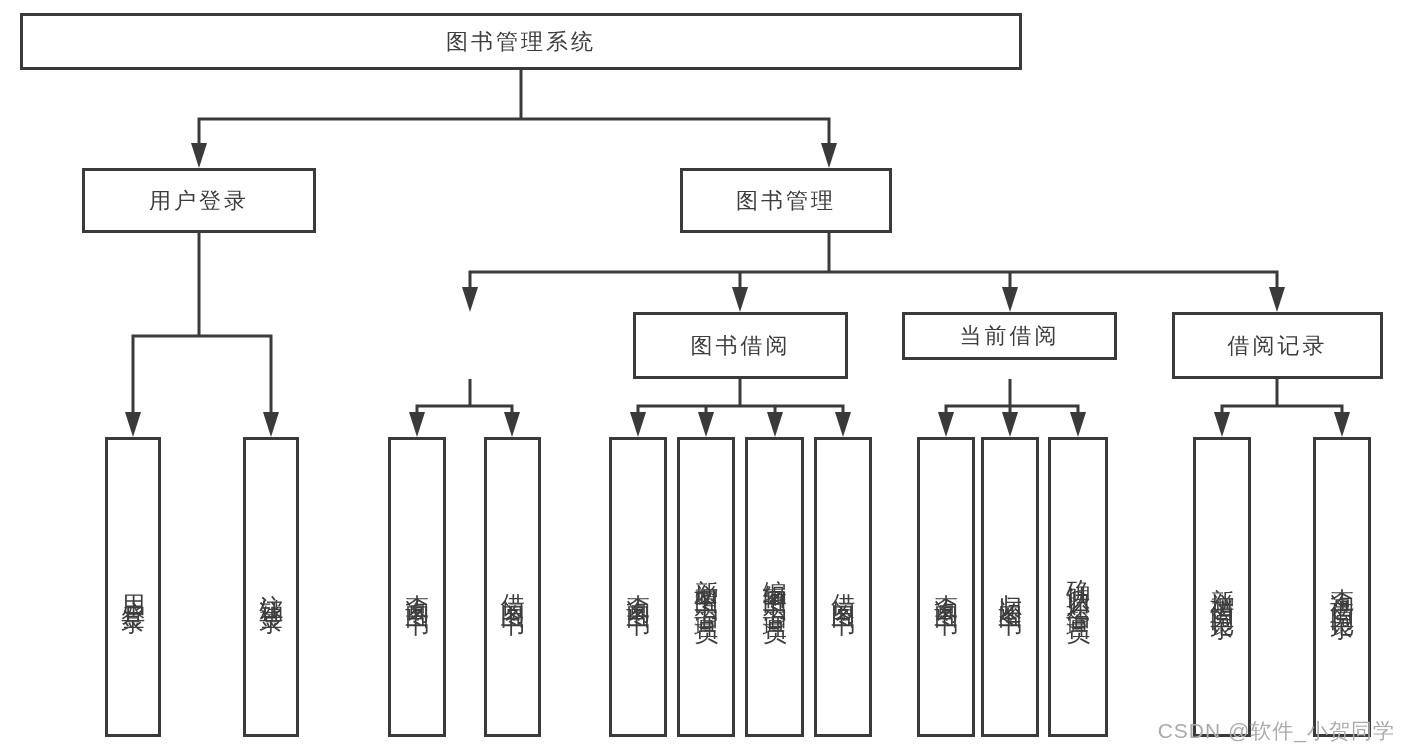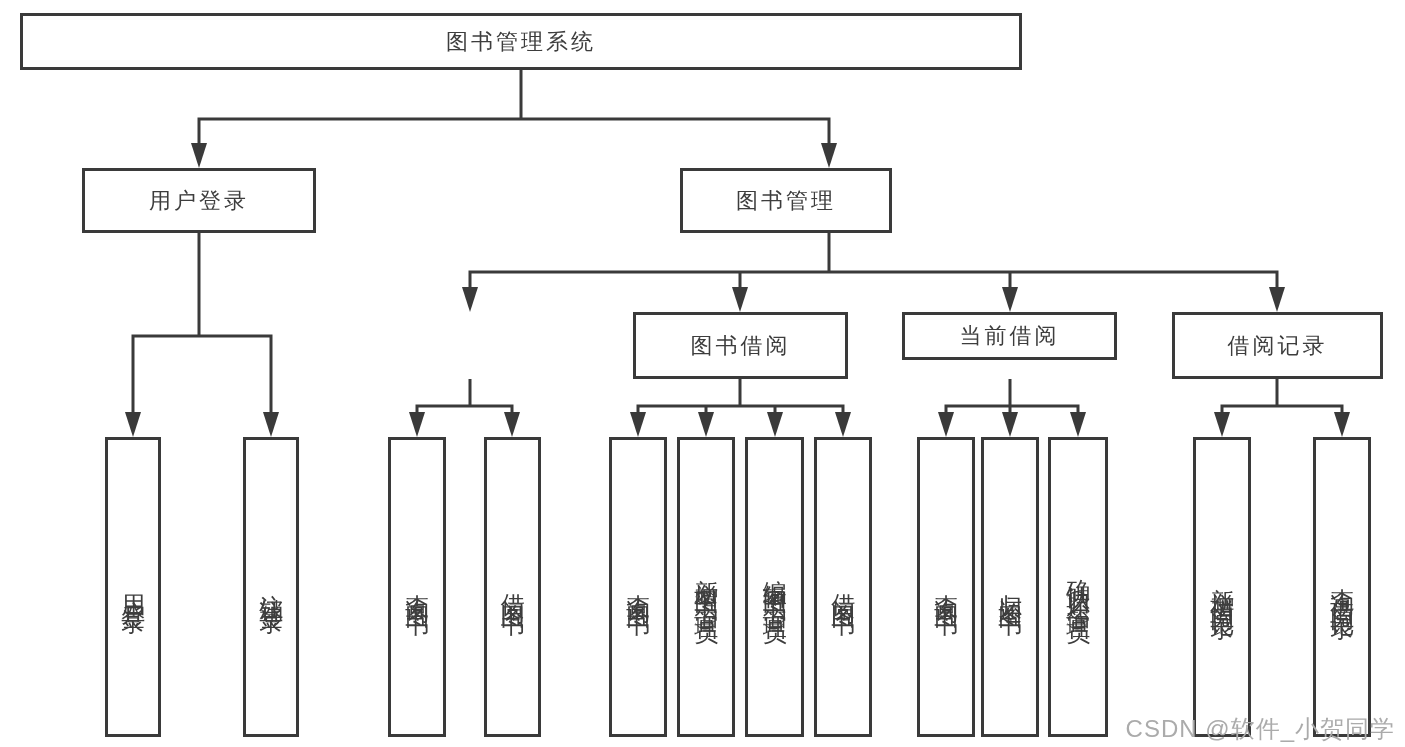--- a/index.html
+++ b/index.html
@@ -14,21 +14,21 @@
     color:#3d3d3d;z-index:2;
   }
   .h .lbl{font-size:22px;letter-spacing:3px;white-space:nowrap;}
   .v{top:437px;height:300px;}
   .v .lbl{
     writing-mode:vertical-rl;text-orientation:mixed;
     font-size:24px;letter-spacing:6px;line-height:1.1;
   }
   .watermark{
     position:absolute;right:10px;bottom:2px;z-index:3;
-    font-size:24px;letter-spacing:1px;color:#ababab;white-space:nowrap;
+    font-size:21px;letter-spacing:1px;color:#ababab;white-space:nowrap;
   }
 </style>
 </head>
 <body>
 
 <div class="stage">
 
   <svg class="wires" width="1405" height="747" viewBox="0 0 1405 747">
     <g stroke="#3a3a3a" stroke-width="3" fill="none">
       <path d="M521 70 V119 M199 148 V119 H829 V148"></path>

